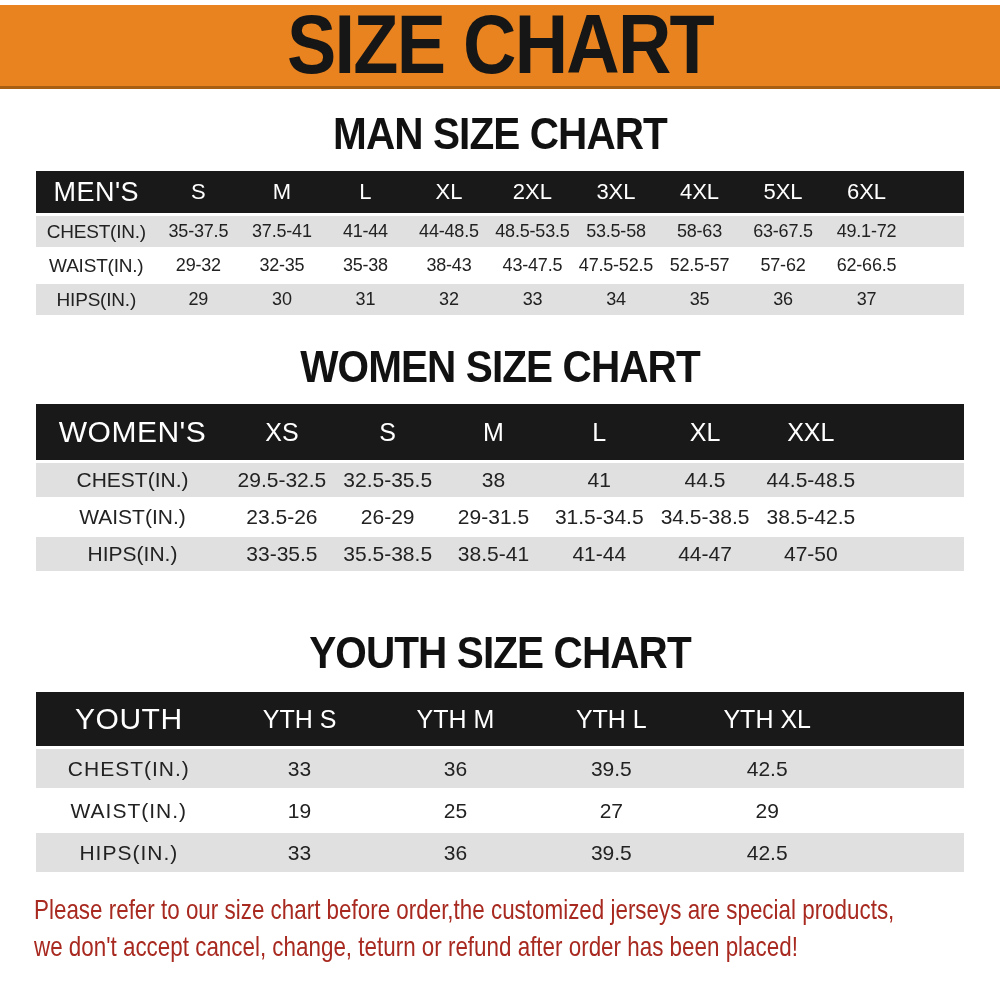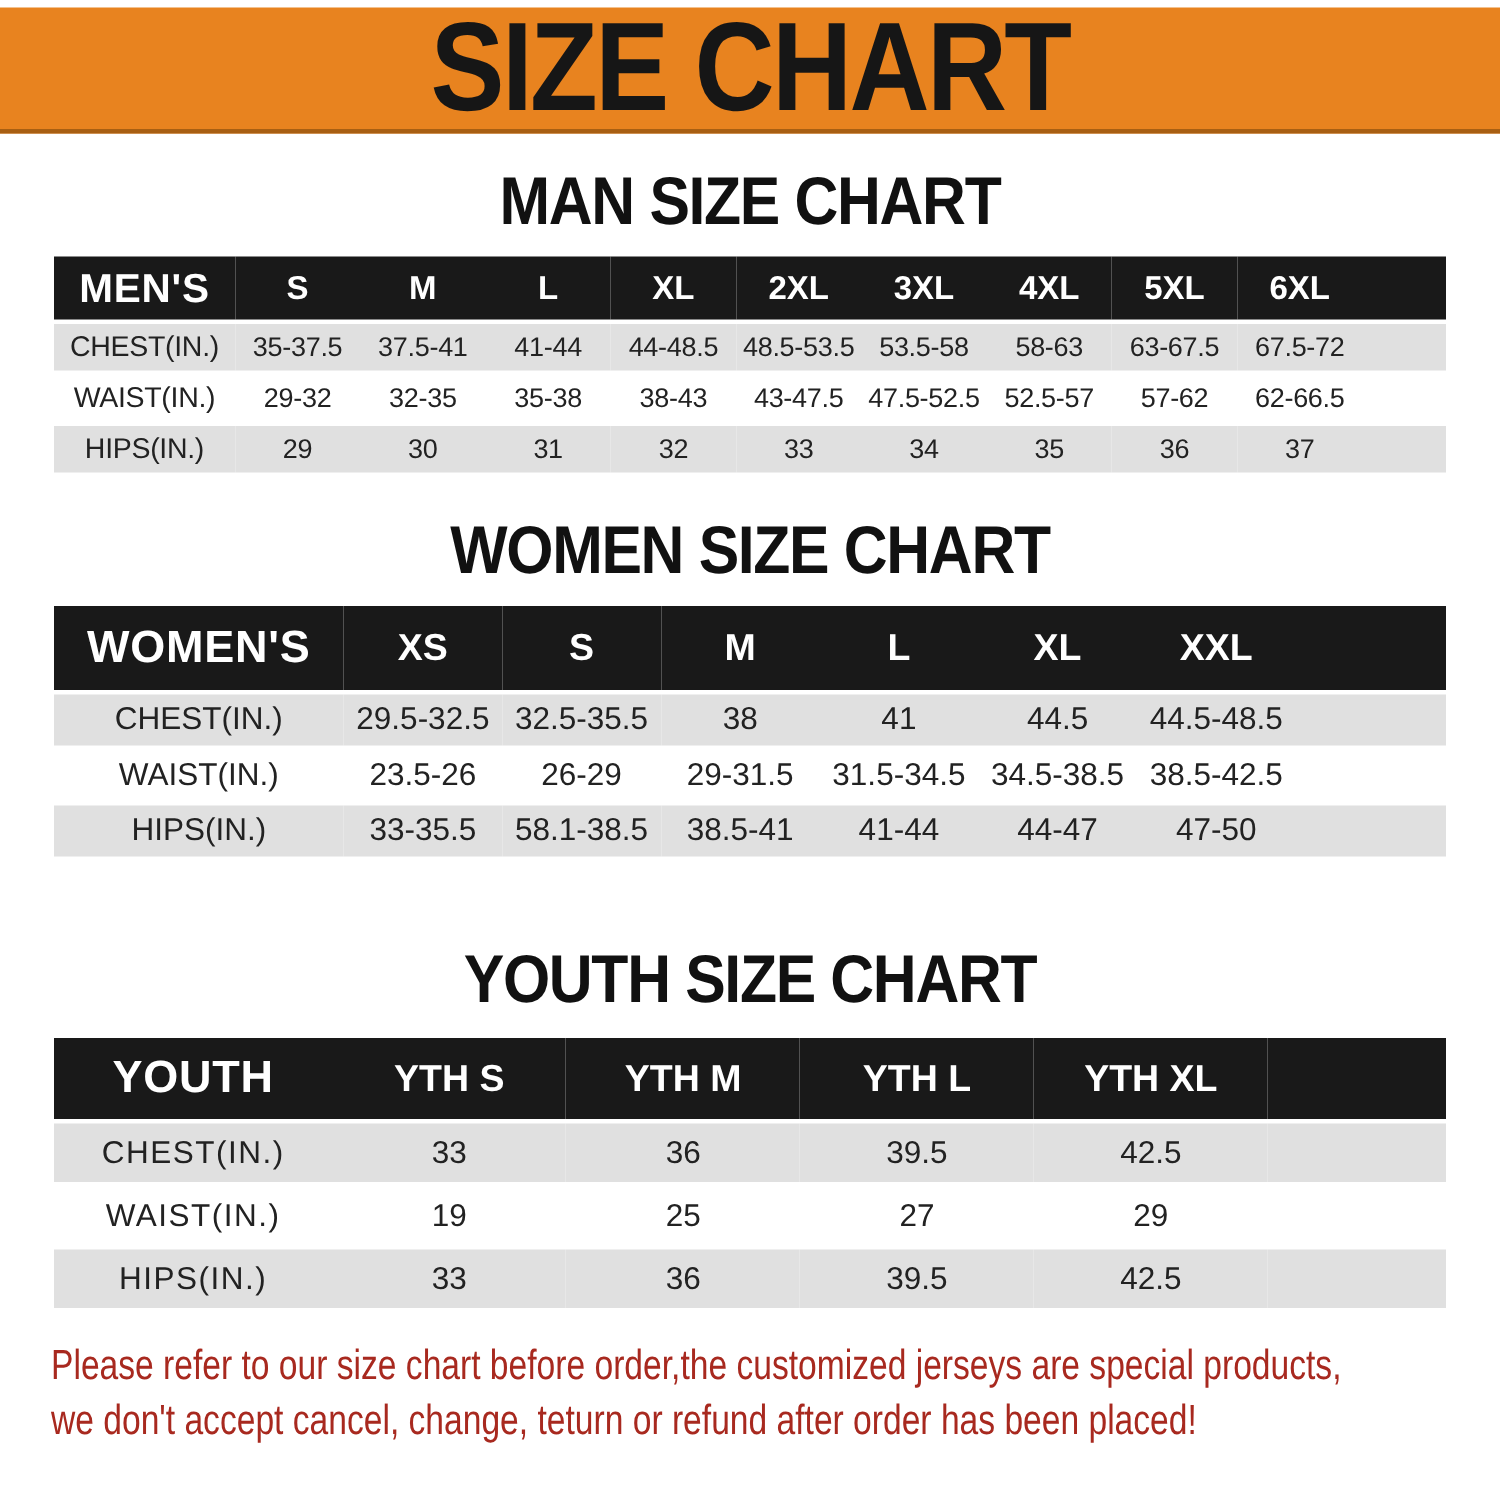--- a/index.html
+++ b/index.html
@@ -38,21 +38,21 @@
 
   
   .size-table {
     width: 928px; margin: 0 auto;
     border-collapse: separate; border-spacing: 0 3px;
     table-layout: fixed;
   }
   .size-table th {
     background: var(--bar-bg, #191919);
     color: var(--bar-text, #ffffff);
-    font-weight: bold; text-align: center;
+    font-weight: normal; text-align: center;
     overflow: visible; white-space: nowrap;
   }
   .size-table td {
     text-align: center;
     color: var(--data-text, #222222);
     overflow: visible; white-space: nowrap;
   }
   .size-table tbody tr:nth-child(odd) td { background: var(--shade, #E0E0E0); }
   .size-table tbody tr:nth-child(even) td { background: #ffffff; }
   .size-table .corner { letter-spacing: 0.5px; }
@@ -116,21 +116,21 @@
         <tr>
           <td class="rowlabel">CHEST(IN.)</td>
           <td>35-37.5</td>
           <td>37.5-41</td>
           <td>41-44</td>
           <td>44-48.5</td>
           <td>48.5-53.5</td>
           <td>53.5-58</td>
           <td>58-63</td>
           <td>63-67.5</td>
-          <td>67.5-72</td>
+          <td>49.1-72</td>
           <td class="filler"></td>
         </tr>
         <tr>
           <td class="rowlabel">WAIST(IN.)</td>
           <td>29-32</td>
           <td>32-35</td>
           <td>35-38</td>
           <td>38-43</td>
           <td>43-47.5</td>
           <td>47.5-52.5</td>
@@ -191,21 +191,21 @@
           <td>26-29</td>
           <td>29-31.5</td>
           <td>31.5-34.5</td>
           <td>34.5-38.5</td>
           <td>38.5-42.5</td>
           <td class="filler"></td>
         </tr>
         <tr>
           <td class="rowlabel">HIPS(IN.)</td>
           <td>33-35.5</td>
-          <td>58.1-38.5</td>
+          <td>35.5-38.5</td>
           <td>38.5-41</td>
           <td>41-44</td>
           <td>44-47</td>
           <td>47-50</td>
           <td class="filler"></td>
         </tr>
       </tbody>
     </table>
 
   <h2 class="section-heading h-youth">YOUTH SIZE CHART</h2>

